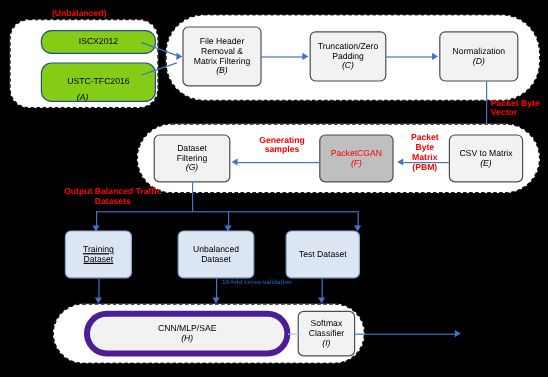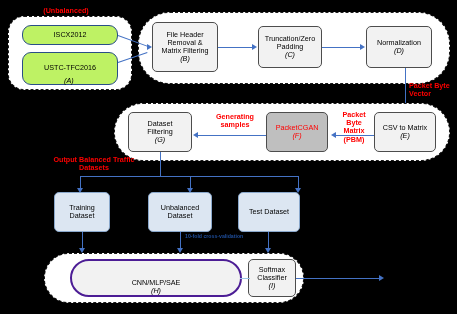--- a/index.html
+++ b/index.html
@@ -48,37 +48,37 @@
     background: #f2f2f2;
     border: 1px solid #4d4d4d;
   }
   
   .data {
     background: #dce6f2;
     border: 1px solid #8aa8cc;
   }
   
   .capsule {
-    background: #bef264;
+    background: #84cc16;
     border: 1.2px solid #2a4f87;
     border-radius: 9px;
+    margin-left: 12px;
   }
   
   .model {
     background: #bfbfbf;
     border: 1px solid #4d4d4d;
     color: #ff0000;
   }
   .model .tag { color: #ff0000; }
   
   .stadium {
     background: #f2f2f2;
-    border: 2px solid #4c1d95;
+    border: 5px solid #4c1d95;
     border-radius: 40px;
-    justify-content: flex-end;
   }
 
   
   .label {
     position: absolute;
     font-size: 7.2px;
     color: #000000;
     white-space: nowrap;
   }
   .label.italic { font-style: italic; }
@@ -216,21 +216,21 @@
 
   <div class="vline" style="left:80px; top:176px; height:14px;"></div>
   <div class="arrow down" style="left:77px; top:188px;"></div>
 
   <div class="vline" style="left:190px; top:176px; height:14px;"></div>
   <div class="arrow down" style="left:187px; top:188px;"></div>
 
   <div class="vline" style="left:298px; top:176px; height:14px;"></div>
   <div class="arrow down" style="left:295px; top:188px;"></div>
 
-  <div class="node data" style="left:54px; top:192px; width:56px; height:40px;">
+  <div class="node data" style="left:54px; top:192px; width:56px; height:40px;text-decoration:underline;">
     <span class="ln">Training</span>
     <span class="ln">Dataset</span>
   </div>
 
   <div class="node data" style="left:148px; top:192px; width:64px; height:40px;">
     <span class="ln">Unbalanced</span>
     <span class="ln">Dataset</span>
   </div>
 
   <div class="node data" style="left:238px; top:192px; width:62px; height:40px;">

